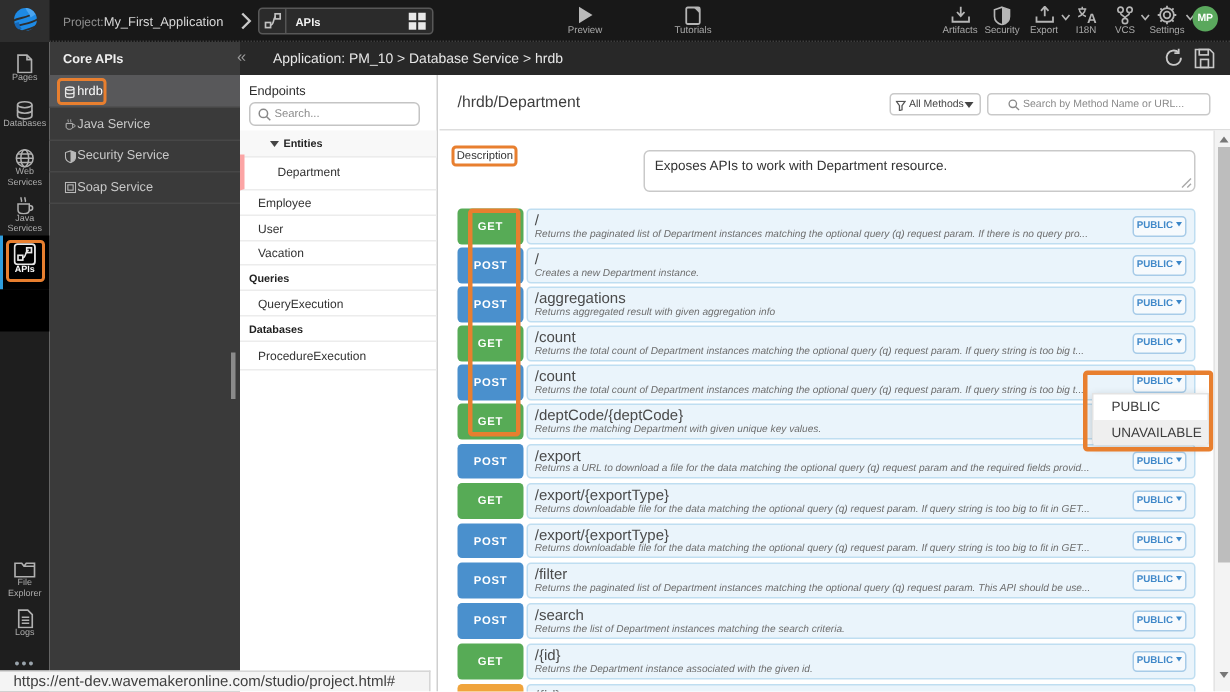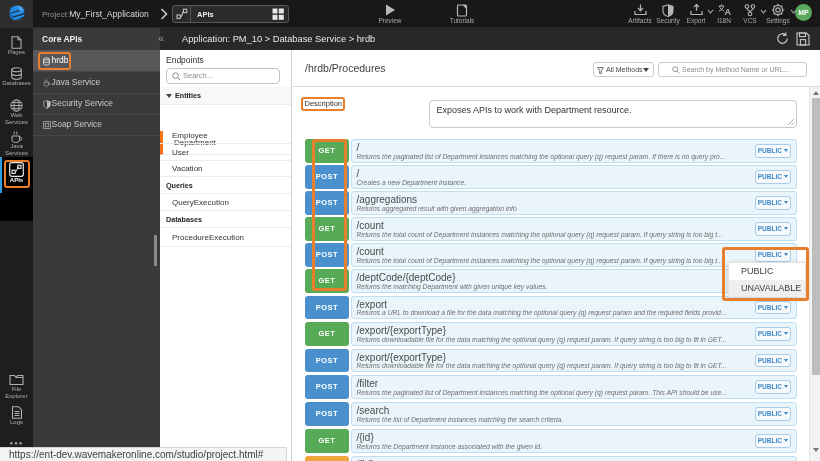--- a/index.html
+++ b/index.html
@@ -57,25 +57,25 @@
   
   #eppanel { position:absolute; left:160px; top:50px; width:132px; height:411px; background:#fff;
       border-right:1px solid #cfcfcf; }
   #eppanel .title { position:absolute; left:6px; top:5px; font-size:8.5px; color:#2d2d2d; }
   #epsearch { position:absolute; left:6px; top:18px; width:114px; height:16px;
       border:1px solid #c4c4c4; border-radius:4px; background:#fff; }
   #epsearch .ph { position:absolute; left:16px; top:0; line-height:14px; font-size:7.5px; color:#8a8a8a; }
   .ep { position:absolute; left:0; width:131px; height:17.1px; line-height:17.1px;
       border-bottom:1px solid #ececec; font-size:8px; color:#333; padding-left:12px; }
   .ep.hdr, .ep.hdr2 { font-weight:bold; font-size:7.2px; padding-left:6px; color:#222; }
-  .ep.hdr2 { padding-left:6px; background:#f8f8f8; }
+  .ep.hdr2 { padding-left:20px; background:#f8f8f8; }
   .ep .tri { display:inline-block; width:0; height:0; border-left:3px solid transparent;
       border-right:3px solid transparent; border-top:4px solid #444; margin-right:3px;
       vertical-align:middle; }
-  .ep.sel { border-left:3px solid #f97316; padding-left:11px;margin-top:28px; }
+  .ep.sel { border-left:3px solid #fca5a5; padding-left:22px; }
 
   
   #main { position:absolute; left:293px; top:50px; width:527px; height:411px; background:#fff; }
   #mainhdr { position:absolute; left:0; top:0; width:527px; height:37px; border-bottom:1px solid #ddd; }
   #mainhdr .title { position:absolute; left:12px; top:12px; font-size:10.5px; color:#3f3f3f; }
   #allmeth { position:absolute; left:300px; top:12px; width:61px; height:15px;
       border:1px solid #c9c9c9; border-radius:3px; font-size:7px; color:#444; line-height:13px; white-space:nowrap; }
   #mainsearch { position:absolute; left:365px; top:12px; width:149px; height:15px;
       border:1px solid #c9c9c9; border-radius:3px; }
   #mainsearch .ph { position:absolute; left:23px; top:0; line-height:13px; font-size:7px; color:#8a8a8a;
@@ -371,21 +371,21 @@
       <div class="ep item" style="top:76.7px;height:17.1px;line-height:17.1px">Employee</div>
       <div class="ep item" style="top:110.9px;height:16.3px;line-height:16.3px">Vacation</div>
       <div class="ep hdr" style="top:127.2px;height:17.1px;line-height:17.1px">Queries</div>
       <div class="ep item" style="top:144.3px;height:17.1px;line-height:17.1px">QueryExecution</div>
       <div class="ep hdr" style="top:161.4px;height:17px;line-height:17px">Databases</div>
       <div class="ep item" style="top:178.4px;height:19px;line-height:19px">ProcedureExecution</div>
   </div>
 
   <div id="main">
     <div id="mainhdr">
-      <div class="title">/hrdb/Procedures</div>
+      <div class="title">/hrdb/Department</div>
       <div id="allmeth">
         <svg width="7" height="7" style="position:absolute;left:3px;top:3.5px" viewBox="0 0 9 9">
           <path d="M0.8 0.8 L8.2 0.8 L5.6 4.4 L5.6 8 L3.4 8.6 L3.4 4.4 Z" fill="none" stroke="#555" stroke-width="1.1"></path>
         </svg>
         <span style="position:absolute;left:12px">All Methods</span>
         <span style="position:absolute;right:4px;top:5px;width:0;height:0;border-left:3px solid transparent;border-right:3px solid transparent;border-top:4px solid #444"></span>
       </div>
       <div id="mainsearch">
         <svg width="8" height="8" style="position:absolute;left:13px;top:2.5px" viewBox="0 0 10 10">
           <circle cx="4" cy="4" r="3.1" fill="none" stroke="#888" stroke-width="1.1"></circle>

